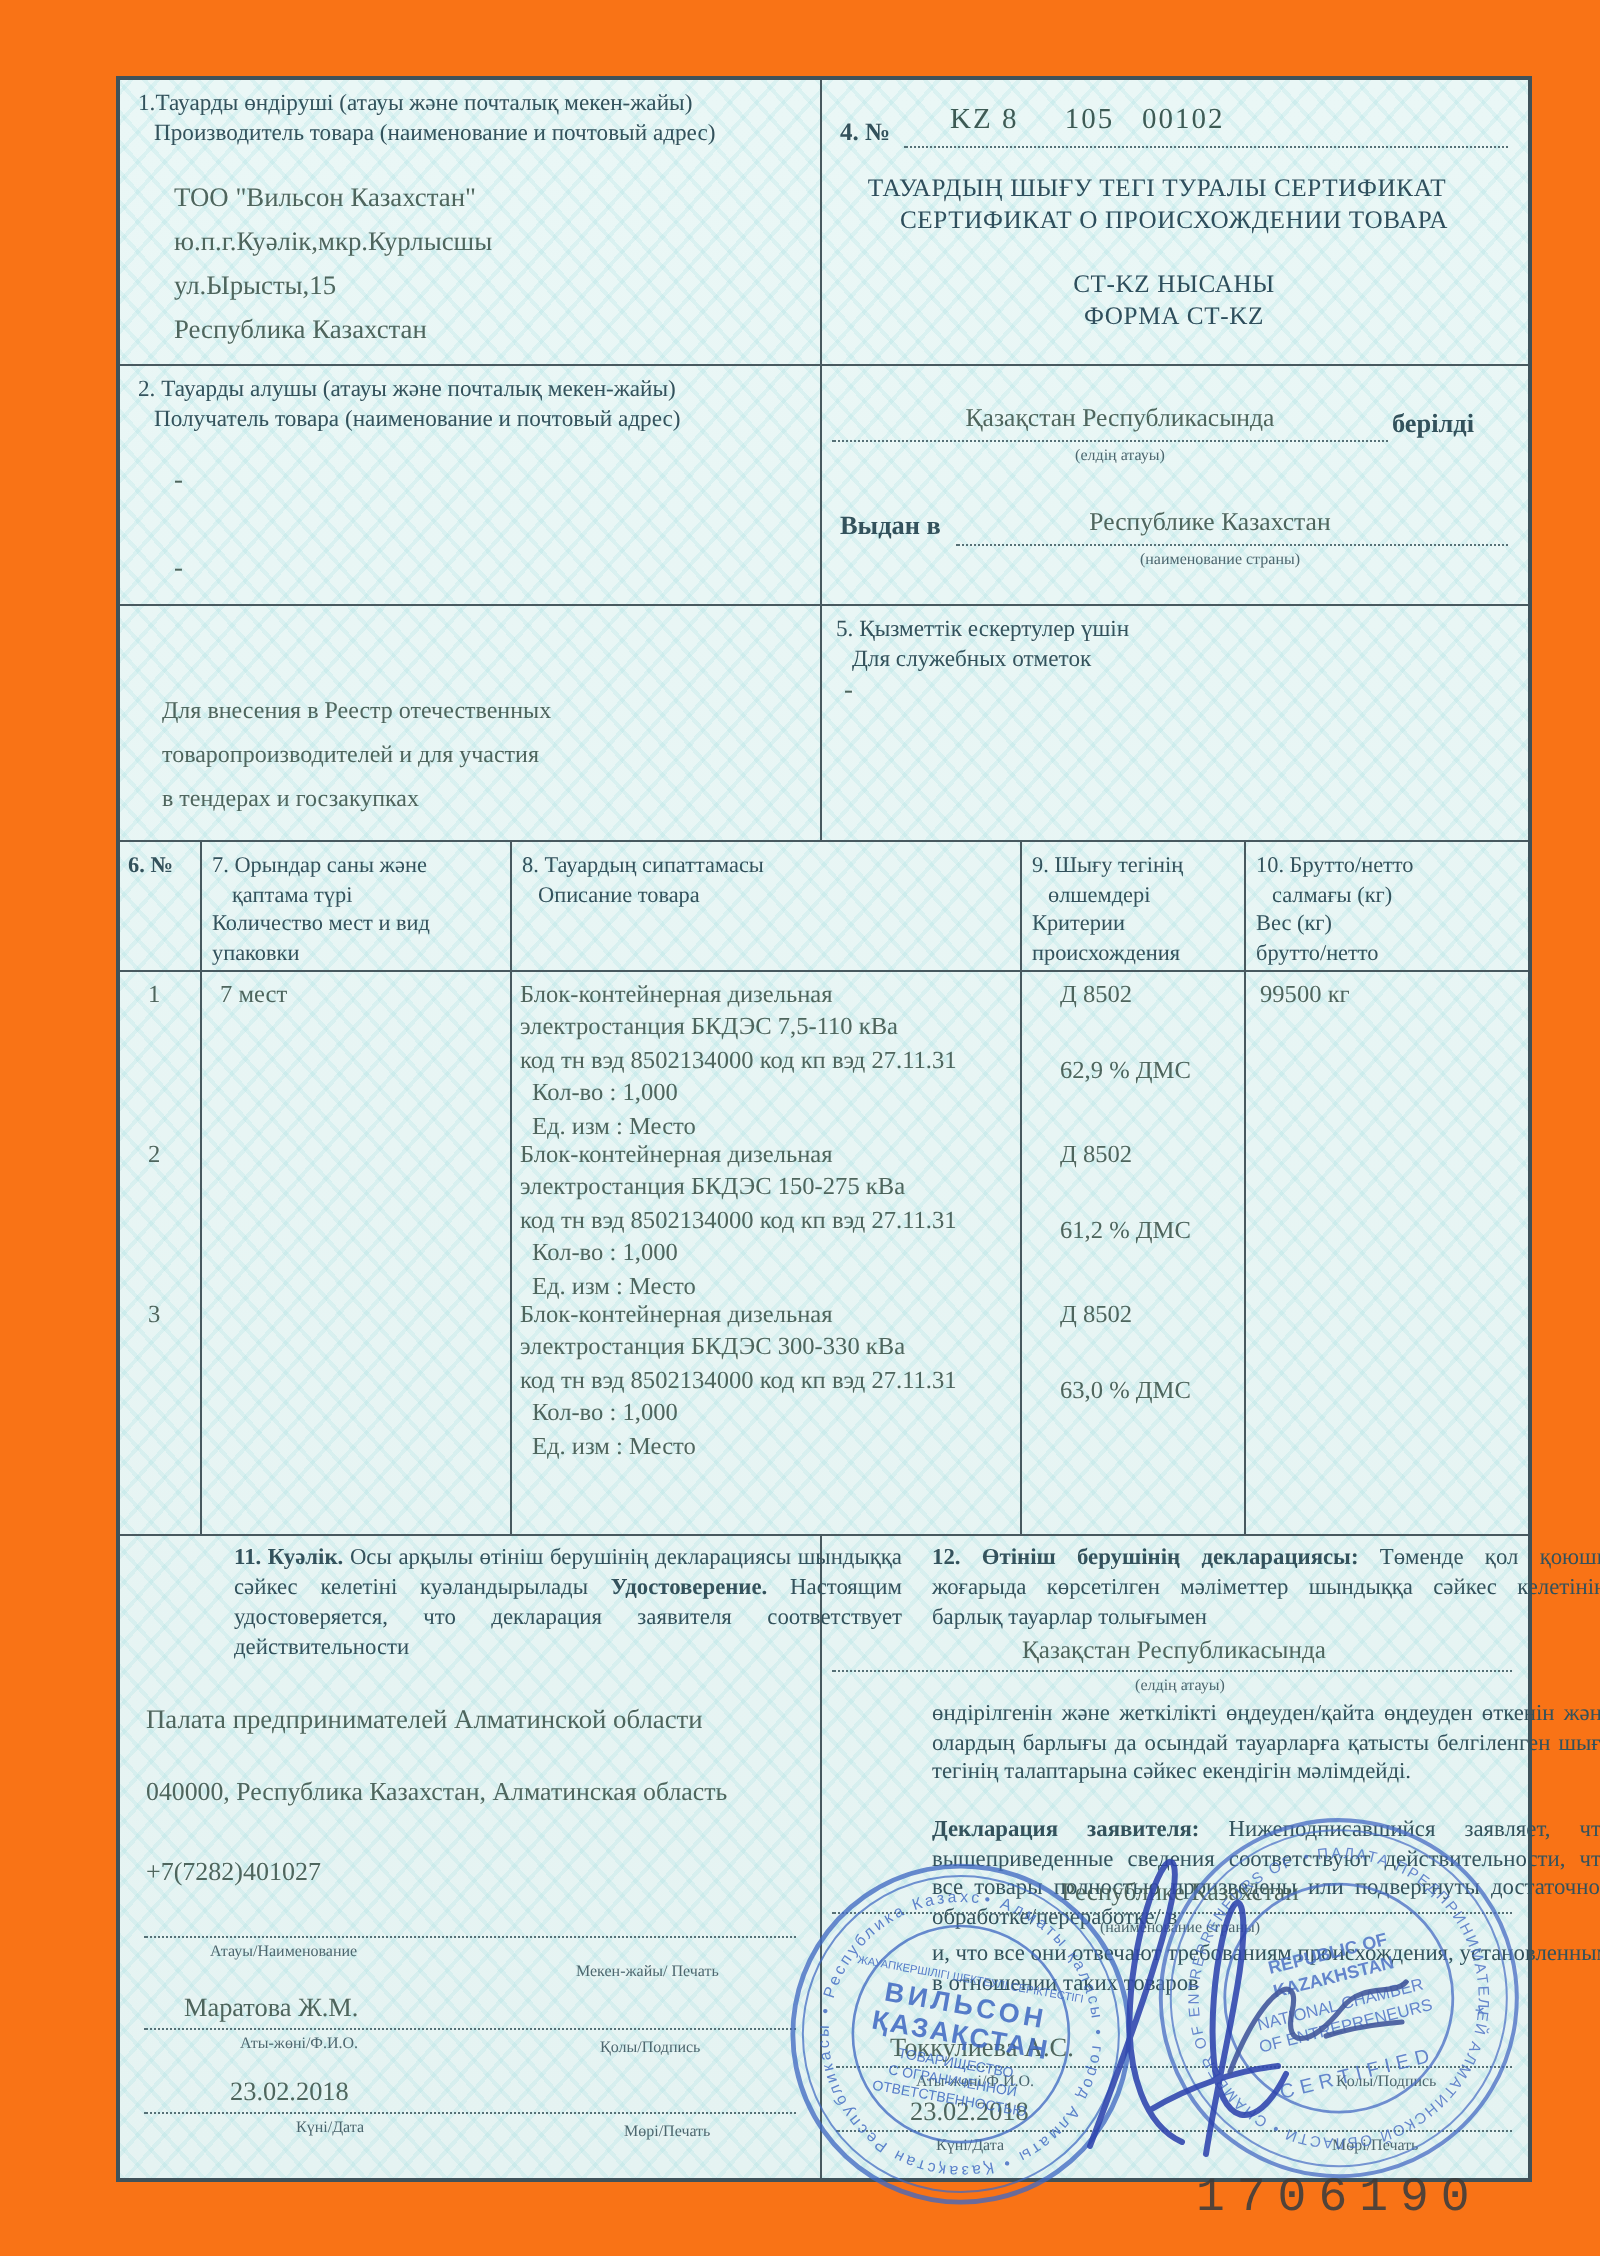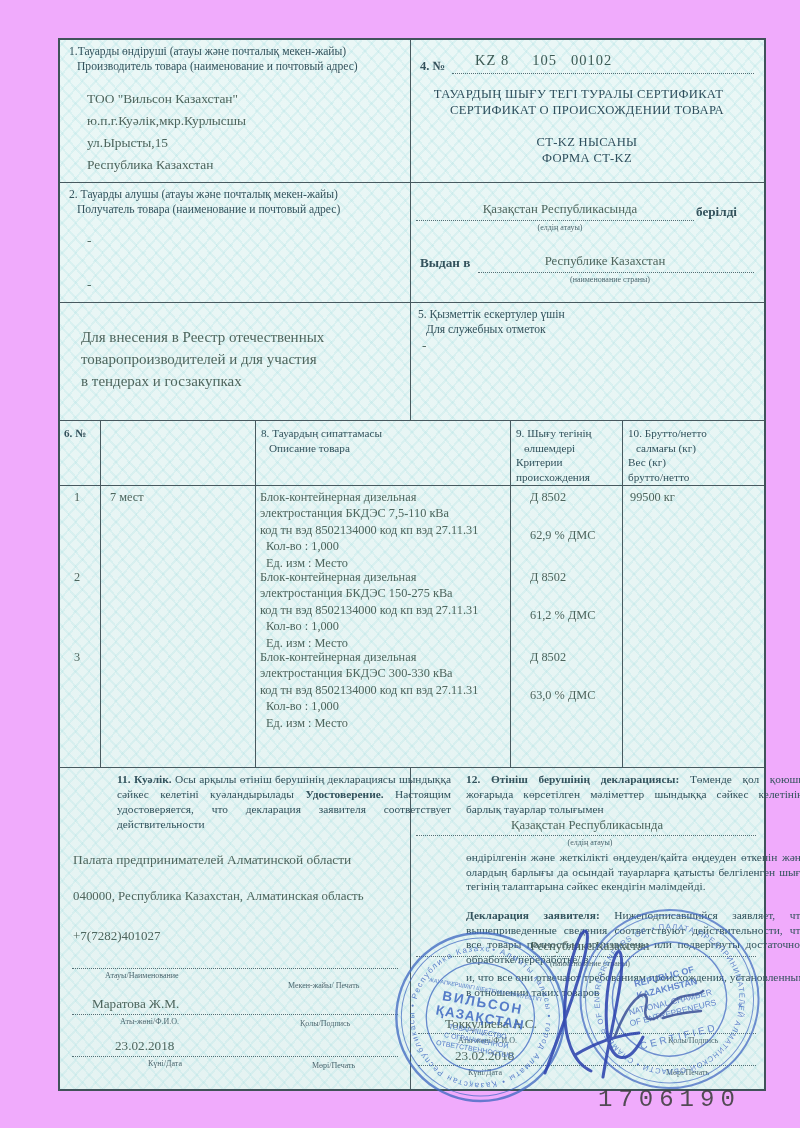--- a/index.html
+++ b/index.html
@@ -1,17 +1,17 @@
 <!DOCTYPE html>
 <html><head>
 <meta charset="utf-8">
 <style>
   html,body{margin:0;padding:0;}
   body{background:#ffffff;font-family:"Liberation Serif", serif;}
-  .page{position:relative;width:800px;height:1128px;background:#f0abfc;overflow:hidden;}
+  .page{position:relative;width:800px;height:1128px;background:#f97316;overflow:hidden;}
   .frame{
     position:absolute;left:58px;top:38px;width:704px;height:1049px;
     border:2px solid #40525a;
     background:
       repeating-linear-gradient(48deg, rgba(146,216,219,.18) 0 2px, rgba(255,255,255,0) 2px 10px),
       repeating-linear-gradient(-48deg, rgba(146,216,219,.18) 0 2px, rgba(255,255,255,0) 2px 10px),
       linear-gradient(#eaf7f6,#e5f3f2);
   }
   .abs{position:absolute;}
   .hline{position:absolute;left:0;width:704px;height:0;border-top:1.5px solid #48595f;}
@@ -80,33 +80,39 @@
     <div class="dot" style="left:356px;top:180px;width:278px"></div>
     <div class="abs lbl lblb" style="left:636px;top:165px;font-size:13.2px">берілді</div>
     <div class="abs tiny ctr" style="left:400px;top:183px;width:200px">(елдің атауы)</div>
     <div class="abs lbl lblb" style="left:360px;top:216px;font-size:13.2px">Выдан в</div>
     <div class="abs val ctr" style="left:430px;top:214px;width:230px;font-size:12.8px">Республике Казахстан</div>
     <div class="dot" style="left:418px;top:232px;width:276px"></div>
     <div class="abs tiny ctr" style="left:450px;top:235px;width:200px">(наименование страны)</div>
 
     <div class="abs lbl" style="left:9px;top:268px;width:338px">
     </div>
-    <div class="abs val" style="left:21px;top:286px;line-height:22px;font-size:15px">
+    <div class="abs val" style="left:21px;top:304px;line-height:22px;font-size:12px">
       <span style="display:block">Для внесения в Реестр отечественных</span>
       <span style="display:block">товаропроизводителей и для участия</span>
       <span style="display:block">в тендерах и госзакупках</span>
     </div>
 
     <div class="abs lbl" style="left:358px;top:268px;width:330px">
       <span style="display:block">5. Қызметтік ескертулер үшін</span>
       <span style="display:block;padding-left:8px">Для служебных отметок</span>
     </div>
     <div class="abs val" style="left:362px;top:297px">-</div>
 
     <div class="abs hdr lblb" style="left:4px;top:386px">6. №</div>
+    <div class="abs hdr" style="left:46px;top:386px;width:146px">
+      <span style="display:block">7. Орындар саны және</span>
+      <span style="display:block;padding-left:10px">қаптама түрі</span>
+      <span style="display:block">Количество мест и вид</span>
+      <span style="display:block">упаковки</span>
+    </div>
     <div class="abs hdr" style="left:201px;top:386px;width:246px">
       <span style="display:block">8. Тауардың сипаттамасы</span>
       <span style="display:block;padding-left:8px">Описание товара</span>
     </div>
     <div class="abs hdr" style="left:456px;top:386px;width:104px">
       <span style="display:block">9. Шығу тегінің</span>
       <span style="display:block;padding-left:8px">өлшемдері</span>
       <span style="display:block">Критерии</span>
       <span style="display:block">происхождения</span>
     </div>

